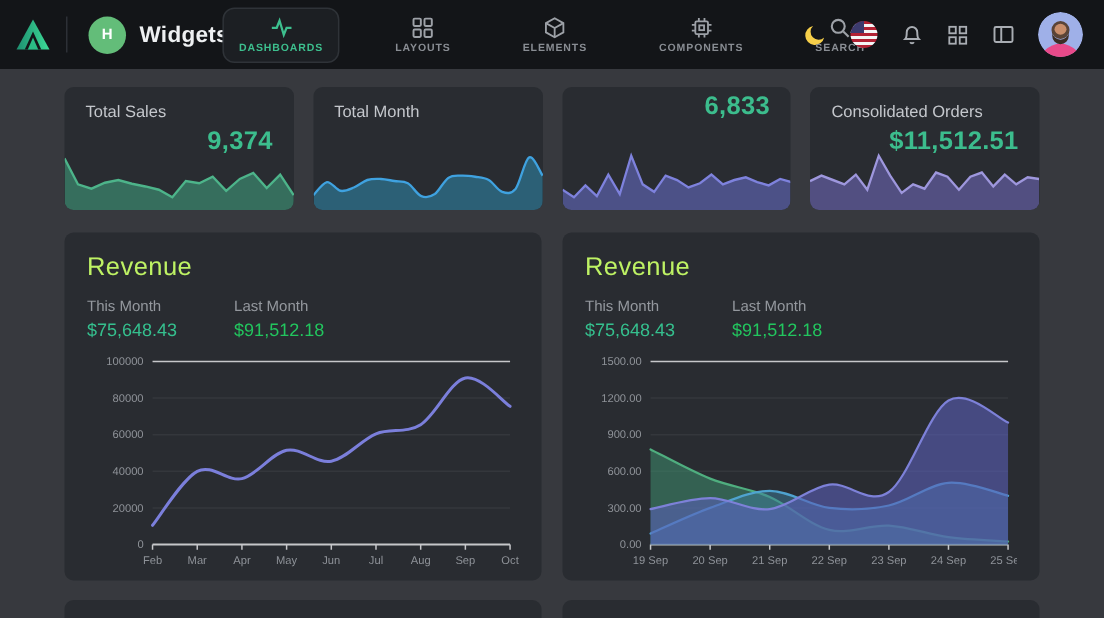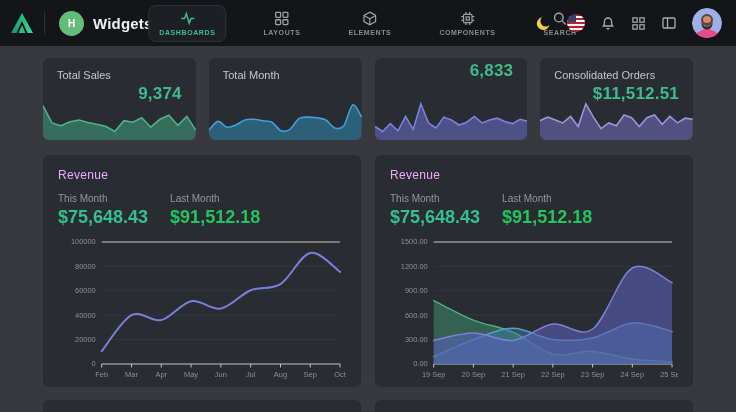--- a/index.html
+++ b/index.html
@@ -34,24 +34,24 @@
   
   .content { padding:12px 43px 0 43px; }
   .stats-row { display:grid; grid-template-columns:repeat(4,1fr); gap:13px; }
   .stat-card { background:#292c31; border-radius:6px; height:82px; position:relative; overflow:hidden; }
   .stat-label { padding:11px 14px 0 14px; font-size:11px; color:#c4c7cc; }
   .stat-value { padding:3px 14px 0 14px; font-size:17px; font-weight:bold; color:#3cbd8d; letter-spacing:.2px;text-align:right; }
   .spark { position:absolute; left:0; right:0; bottom:0; width:100%; height:42px; display:block; }
 
   .revenue-row { margin-top:15px; display:grid; grid-template-columns:1fr 1fr; gap:14px; }
   .revenue-card { background:#292c31; border-radius:6px; height:232px; padding:13px 15px 0 15px; }
-  .revenue-title { font-size:12px; color:#f0abfc; letter-spacing:.3px; }
-  .revenue-metrics { display:flex; gap:22px; margin-top:11px; }
+  .revenue-title { font-size:17px; color:#bef264; letter-spacing:.3px; }
+  .revenue-metrics { display:flex; gap:38px; margin-top:11px; }
   .metric-label { font-size:10px; color:#94989e; }
-  .metric-value { font-size:18px; font-weight:bold; margin-top:3px; }
+  .metric-value { font-size:12px; font-weight:normal; margin-top:3px; }
   .metric-value.green { color:#35c08e; }
   .metric-value.white { color:#22c55e; }
   .chart { width:100%; height:150px; margin-top:6px; display:block; }
 
   .stub-row { margin-top:13px; display:grid; grid-template-columns:1fr 1fr; gap:14px; }
   .stub-card { background:#292c31; border-radius:6px; height:26px; }
 </style>
 </head>
 <body>
 

